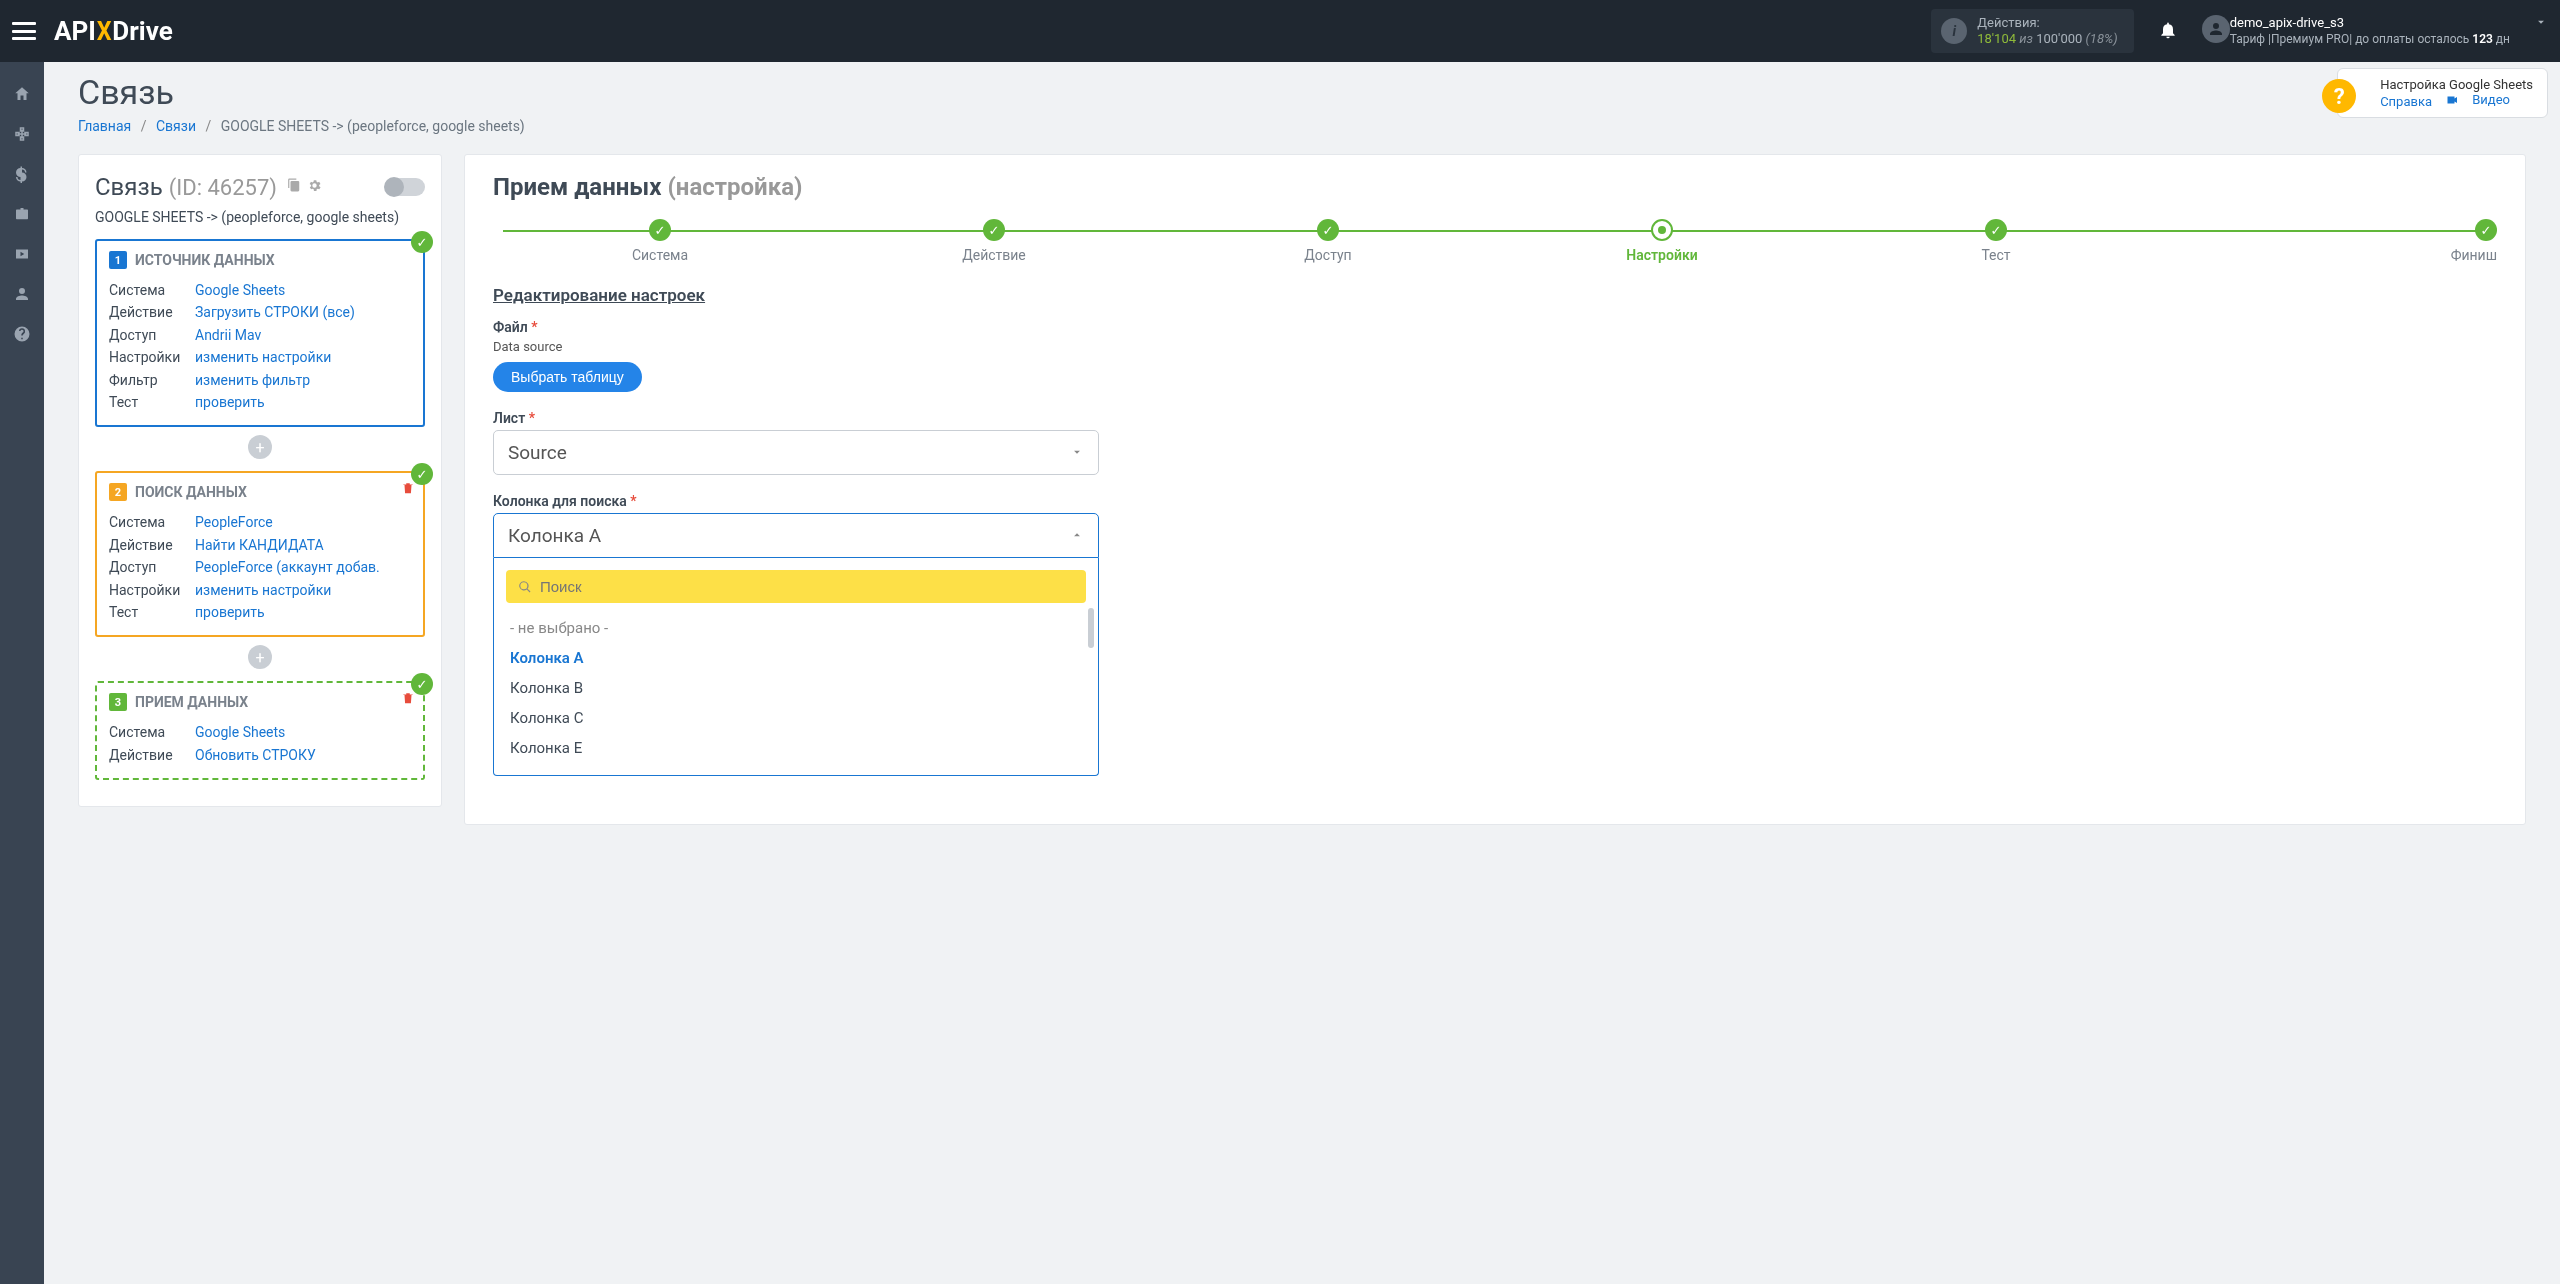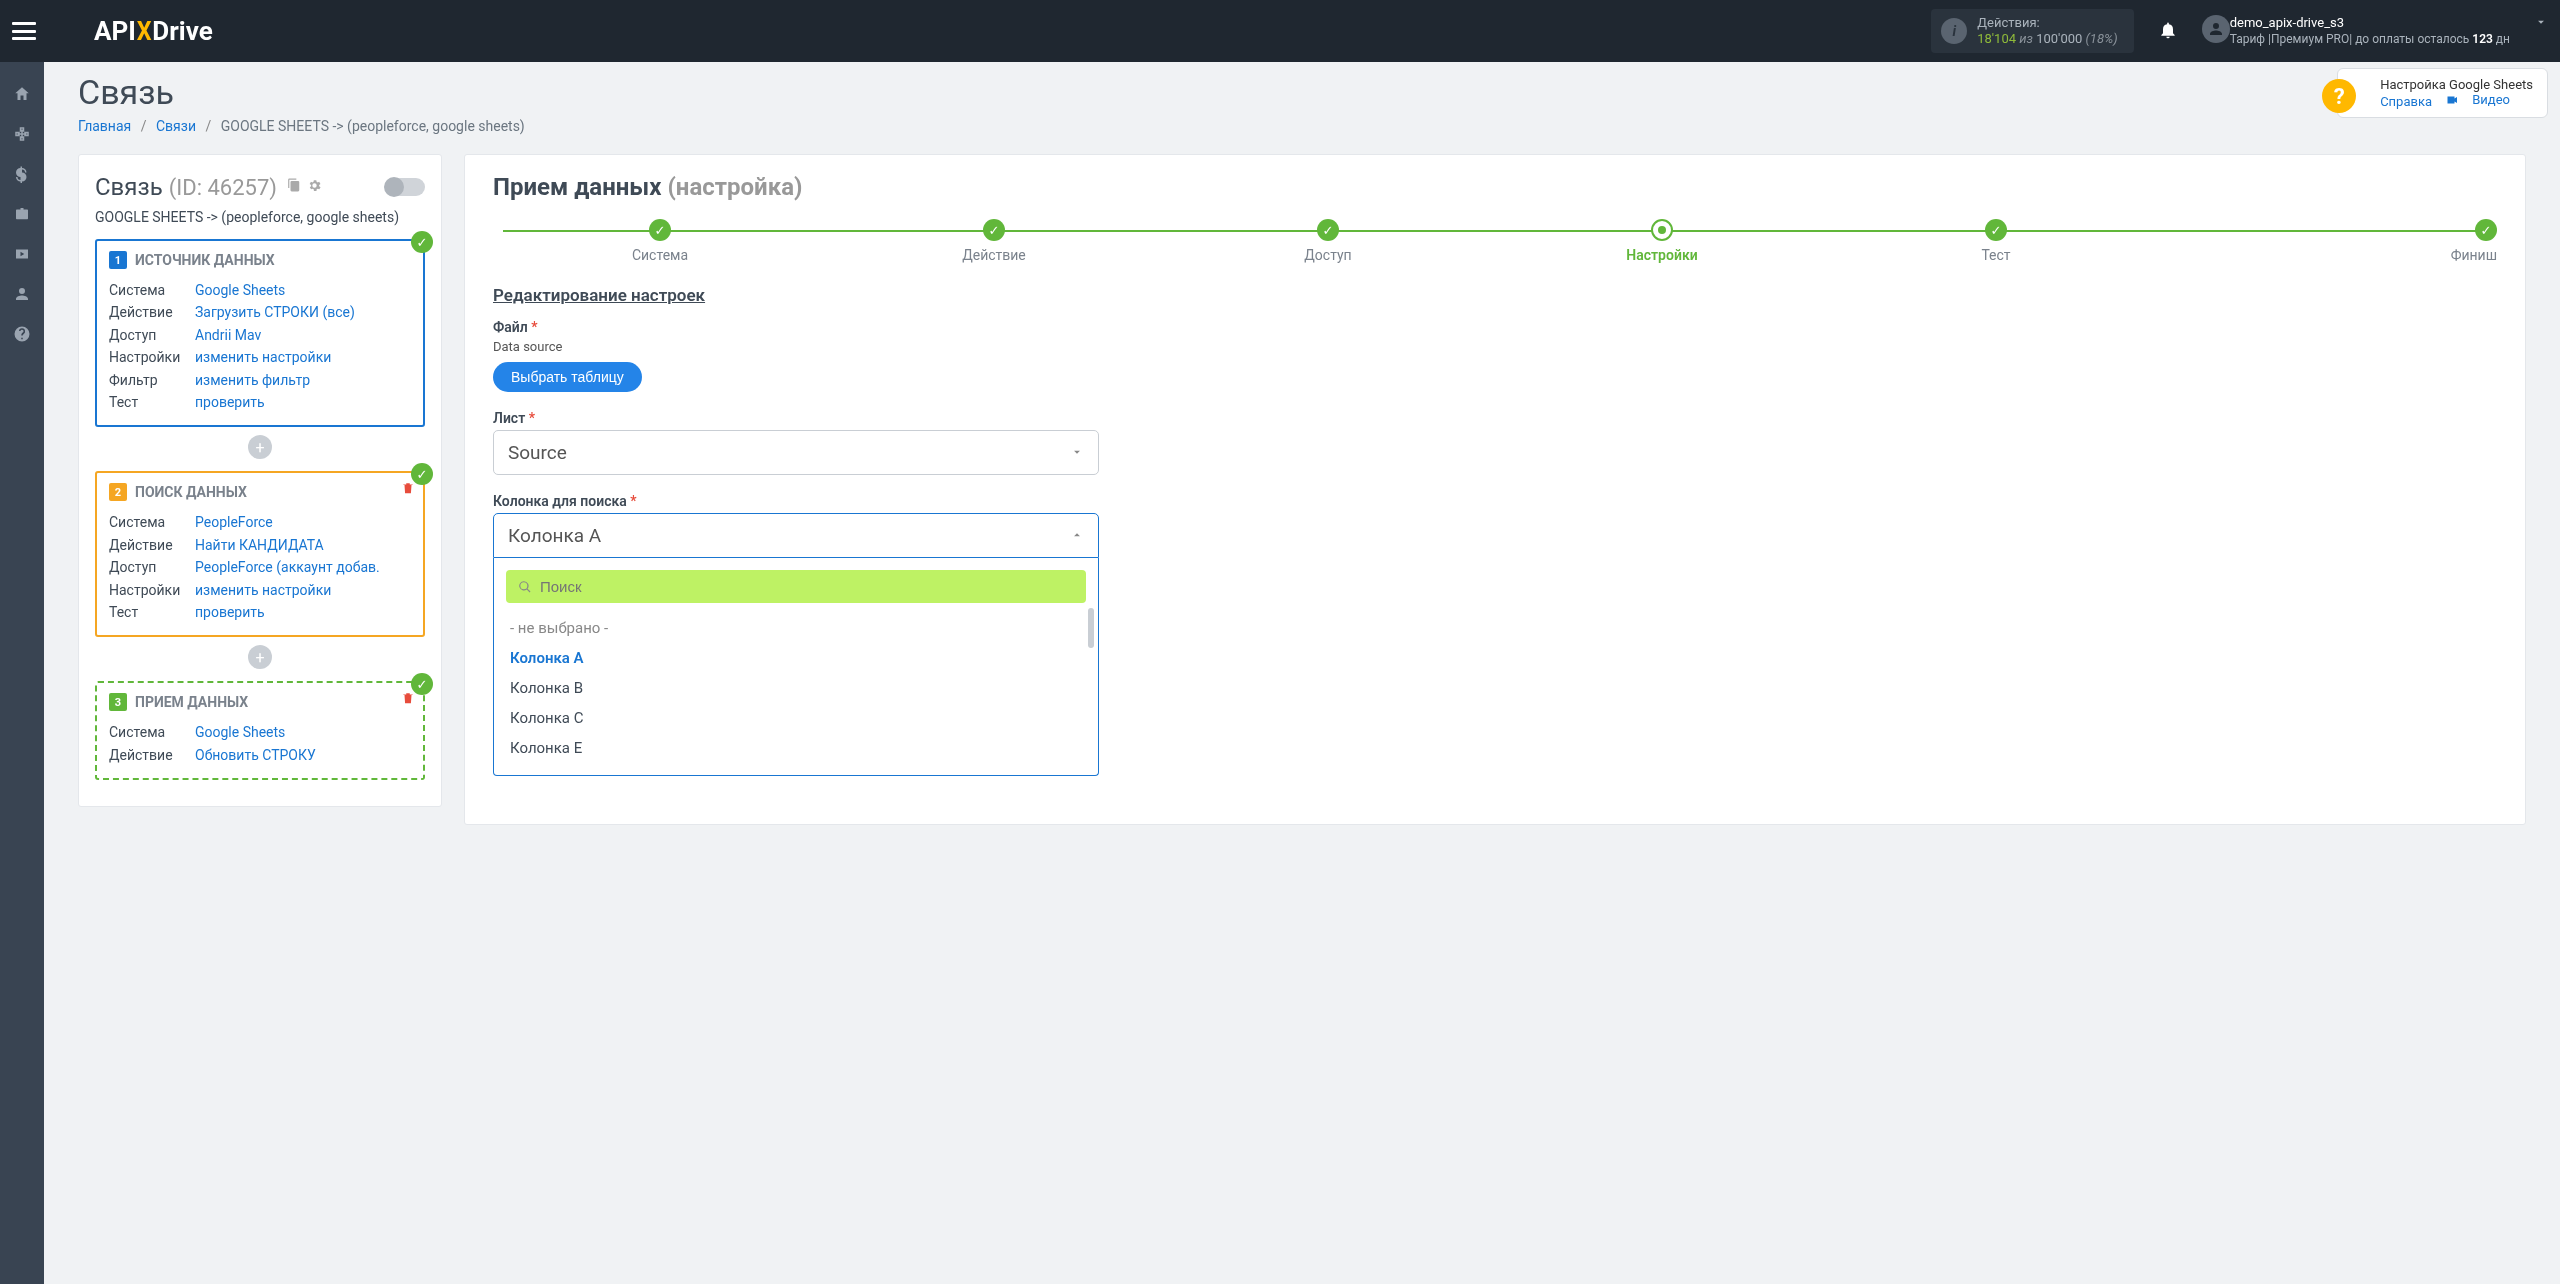--- a/index.html
+++ b/index.html
@@ -1,21 +1,21 @@
 <!DOCTYPE html>
 <html><head>
 <meta charset="utf-8">
 <style>
 * { box-sizing: border-box; margin: 0; padding: 0; }
 body { font-family: -apple-system, BlinkMacSystemFont, "Segoe UI", Roboto, Arial, sans-serif; background: #f0f2f4; color: #333; font-size: 14px; }
 
 .topbar { background: #1f2730; height: 62px; display: flex; align-items: center; padding: 0 12px; position: relative; }
 .hamburger { width: 24px; height: 18px; display: flex; flex-direction: column; justify-content: space-between; cursor: pointer; margin-right: 18px; }
 .hamburger span { height: 3px; background: #fff; border-radius: 1px; }
-.logo { display: flex; align-items: center; font-size: 26px; font-weight: 700; color: #fff; margin-left: 40px; }
+.logo { display: flex; align-items: center; font-size: 26px; font-weight: 700; color: #fff; }
 .logo .x { color: #ffb800; transform: scaleX(0.9); }
 
 .actions-box { margin-left: auto; background: #2a333d; border-radius: 4px; padding: 6px 16px 6px 10px; display: flex; align-items: center; gap: 10px; }
 .info-icon { width: 26px; height: 26px; border-radius: 50%; background: #5a6470; display: flex; align-items: center; justify-content: center; color: #2a333d; font-weight: 700; font-style: italic; }
 .actions-text { font-size: 13px; line-height: 1.25; }
 .actions-text .row1 { color: #aab3bc; }
 .actions-text .num { color: #8fba3a; }
 .actions-text .of { color: #8a929a; font-style: italic; margin-top: 16px; }
 .actions-text .limit { color: #aab3bc; }
 .actions-text .pct { color: #8a929a; font-style: italic; }
@@ -95,21 +95,21 @@
 .flabel { font-size: 14px; font-weight: 600; color: #3f4a56; margin-bottom: 4px; display: block; }
 .flabel .req { color: #e74c3c; }
 .fsub { font-size: 13px; color: #555; margin-bottom: 8px; }
 .btn-blue { background: #2484e8; color: #fff; border: none; padding: 7px 18px; border-radius: 16px; font-size: 14px; cursor: pointer; }
 
 .select { width: 606px; border: 1px solid #c9ced4; border-radius: 5px; padding: 10px 14px; display: flex; align-items: center; justify-content: space-between; font-size: 19px; color: #555; background: #fff; cursor: pointer; }
 .select.open { border-color: #1976d2; border-bottom-left-radius: 0; border-bottom-right-radius: 0; }
 .chev { color: #888; }
 
 .dropdown { width: 606px; border: 1px solid #1976d2; border-top: none; border-radius: 0 0 4px 4px; background: #fff; padding: 12px; position: relative; }
-.searchbox { background: #bef264; border-radius: 4px; padding: 8px 12px; display: flex; align-items: center; gap: 8px; margin-bottom: 10px; }
+.searchbox { background: #fde047; border-radius: 4px; padding: 8px 12px; display: flex; align-items: center; gap: 8px; margin-bottom: 10px; }
 .searchbox input { border: none; background: transparent; outline: none; font-size: 15px; flex: 1; color: #555; }
 .opt { padding: 6px 4px; font-size: 15px; color: #3f4a56; cursor: pointer; }
 .opt.sel { color: #1976d2; font-weight: 600; }
 .opt.muted { color: #888; }
 .scrollind { position: absolute; right: 4px; top: 50px; width: 6px; height: 40px; background: #c9ced4; border-radius: 3px; }
 </style>
 </head>
 <body>
 
 <div class="topbar">

